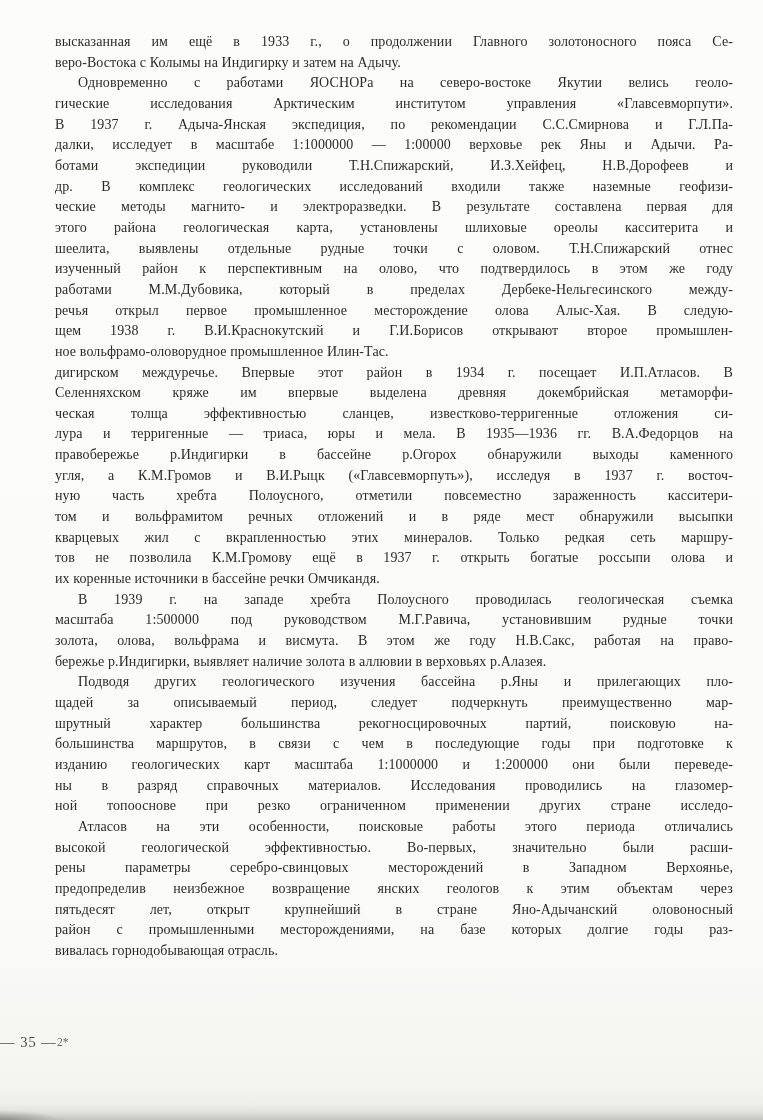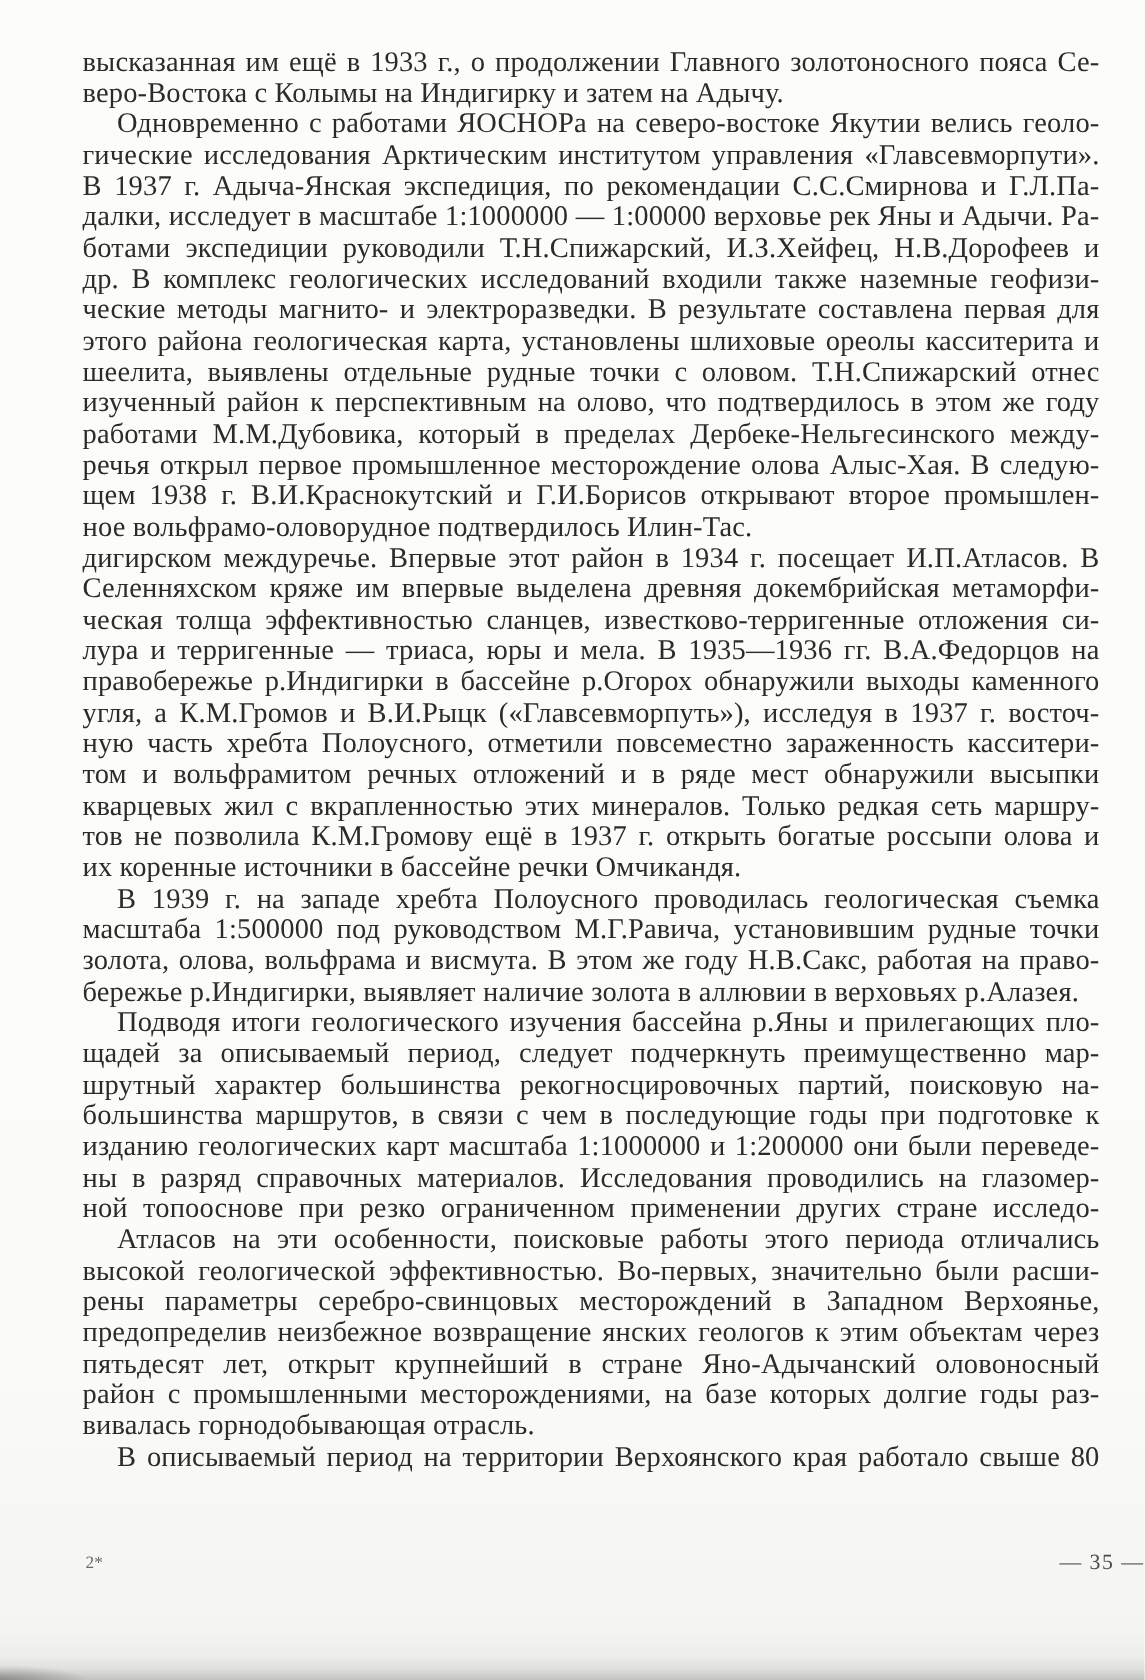--- a/index.html
+++ b/index.html
@@ -7,38 +7,38 @@
     width:763px;height:1120px;position:relative;overflow:hidden;
     background:#fbfbf9;
     font-family:"Liberation Serif","DejaVu Serif",serif;
   }
   .page{
     position:absolute;inset:0;
     background:linear-gradient(180deg,#fcfcfa 0%,#fbfbf9 80%,#f4f4f1 97%,#e8e8e5 100%);
   }
   .text-block{
     position:absolute;left:55px;top:32px;width:678px;
-    font-size:19px;line-height:20.65px;
+    font-size:14px;line-height:20.65px;
     color:#2b2b28;
     letter-spacing:.1px;
     text-rendering:optimizeLegibility;
   }
   .line{ text-align:justify; white-space:normal; }
   .line.fill{ text-align-last:justify; }
   .line.indent{ text-indent:23px; }
   .footer{
     position:absolute;left:0;top:1034px;width:763px;height:20px;
     color:#55554f;
   }
   .footnote-mark{
     position:absolute;left:57px;top:2px;
     font-size:11.5px;color:#6a6a64;
   }
   .page-number{
-    position:absolute;left:0;width:763px;text-align:right;top:0;
+    position:absolute;left:0;width:763px;text-align:left;top:0;
     font-size:14.5px;color:#4c4c47;letter-spacing:1px;
   }
   .scan-edge-bottom{
     position:absolute;left:0;bottom:0;width:763px;height:16px;
     background:linear-gradient(180deg,rgba(120,120,118,0) 0%,rgba(120,120,118,.10) 55%,rgba(105,105,103,.30) 100%);
   }
   .scan-smudge{
     position:absolute;left:0;bottom:0;width:60px;height:10px;
     background:radial-gradient(ellipse at 0% 100%,rgba(70,70,68,.45),rgba(70,70,68,0) 70%);
   }
@@ -57,51 +57,50 @@
       <div class="line fill">далки, исследует в масштабе 1:1000000 — 1:00000 верховье рек Яны и Адычи. Ра-</div>
       <div class="line fill">ботами экспедиции руководили Т.Н.Спижарский, И.З.Хейфец, Н.В.Дорофеев и</div>
       <div class="line fill">др. В комплекс геологических исследований входили также наземные геофизи-</div>
       <div class="line fill">ческие методы магнито- и электроразведки. В результате составлена первая для</div>
       <div class="line fill">этого района геологическая карта, установлены шлиховые ореолы касситерита и</div>
       <div class="line fill">шеелита, выявлены отдельные рудные точки с оловом. Т.Н.Спижарский отнес</div>
       <div class="line fill">изученный район к перспективным на олово, что подтвердилось в этом же году</div>
       <div class="line fill">работами М.М.Дубовика, который в пределах Дербеке-Нельгесинского между-</div>
       <div class="line fill">речья открыл первое промышленное месторождение олова Алыс-Хая. В следую-</div>
       <div class="line fill">щем 1938 г. В.И.Краснокутский и Г.И.Борисов открывают второе промышлен-</div>
-      <div class="line">ное вольфрамо-оловорудное подтвердилось Илин-Тас.</div>
+      <div class="line">ное вольфрамо-оловорудное промышленное Илин-Тас.</div>
       <div class="line fill">дигирском междуречье. Впервые этот район в 1934 г. посещает И.П.Атласов. В</div>
       <div class="line fill">Селенняхском кряже им впервые выделена древняя докембрийская метаморфи-</div>
       <div class="line fill">ческая толща эффективностью сланцев, известково-терригенные отложения си-</div>
       <div class="line fill">лура и терригенные — триаса, юры и мела. В 1935—1936 гг. В.А.Федорцов на</div>
       <div class="line fill">правобережье р.Индигирки в бассейне р.Огорох обнаружили выходы каменного</div>
       <div class="line fill">угля, а К.М.Громов и В.И.Рыцк («Главсевморпуть»), исследуя в 1937 г. восточ-</div>
       <div class="line fill">ную часть хребта Полоусного, отметили повсеместно зараженность касситери-</div>
       <div class="line fill">том и вольфрамитом речных отложений и в ряде мест обнаружили высыпки</div>
       <div class="line fill">кварцевых жил с вкрапленностью этих минералов. Только редкая сеть маршру-</div>
       <div class="line fill">тов не позволила К.М.Громову ещё в 1937 г. открыть богатые россыпи олова и</div>
       <div class="line">их коренные источники в бассейне речки Омчикандя.</div>
       <div class="line indent fill">В 1939 г. на западе хребта Полоусного проводилась геологическая съемка</div>
       <div class="line fill">масштаба 1:500000 под руководством М.Г.Равича, установившим рудные точки</div>
       <div class="line fill">золота, олова, вольфрама и висмута. В этом же году Н.В.Сакс, работая на право-</div>
       <div class="line">бережье р.Индигирки, выявляет наличие золота в аллювии в верховьях р.Алазея.</div>
-      <div class="line indent fill">Подводя итоги геологического изучения бассейна р.Яны и прилегающих пло-</div>
+      <div class="line indent fill">Подводя других геологического изучения бассейна р.Яны и прилегающих пло-</div>
       <div class="line fill">щадей за описываемый период, следует подчеркнуть преимущественно мар-</div>
       <div class="line fill">шрутный характер большинства рекогносцировочных партий, поисковую на-</div>
       <div class="line fill">большинства маршрутов, в связи с чем в последующие годы при подготовке к</div>
       <div class="line fill">изданию геологических карт масштаба 1:1000000 и 1:200000 они были переведе-</div>
       <div class="line fill">ны в разряд справочных материалов. Исследования проводились на глазомер-</div>
       <div class="line fill">ной топооснове при резко ограниченном применении других стране исследо-</div>
       <div class="line indent fill">Атласов на эти особенности, поисковые работы этого периода отличались</div>
       <div class="line fill">высокой геологической эффективностью. Во-первых, значительно были расши-</div>
       <div class="line fill">рены параметры серебро-свинцовых месторождений в Западном Верхоянье,</div>
       <div class="line fill">предопределив неизбежное возвращение янских геологов к этим объектам через</div>
       <div class="line fill">пятьдесят лет, открыт крупнейший в стране Яно-Адычанский оловоносный</div>
       <div class="line fill">район с промышленными месторождениями, на базе которых долгие годы раз-</div>
       <div class="line">вивалась горнодобывающая отрасль.</div>
-      <div class="line indent fill">В описываемый период на территории Верхоянского края работало свыше 80</div>
     </div>
 
   <div class="footer">
     <span class="footnote-mark">2*</span>
     <span class="page-number">— 35 —</span>
   </div>
 
   <div class="scan-edge-bottom"></div>
   <div class="scan-smudge"></div>
 </div>

